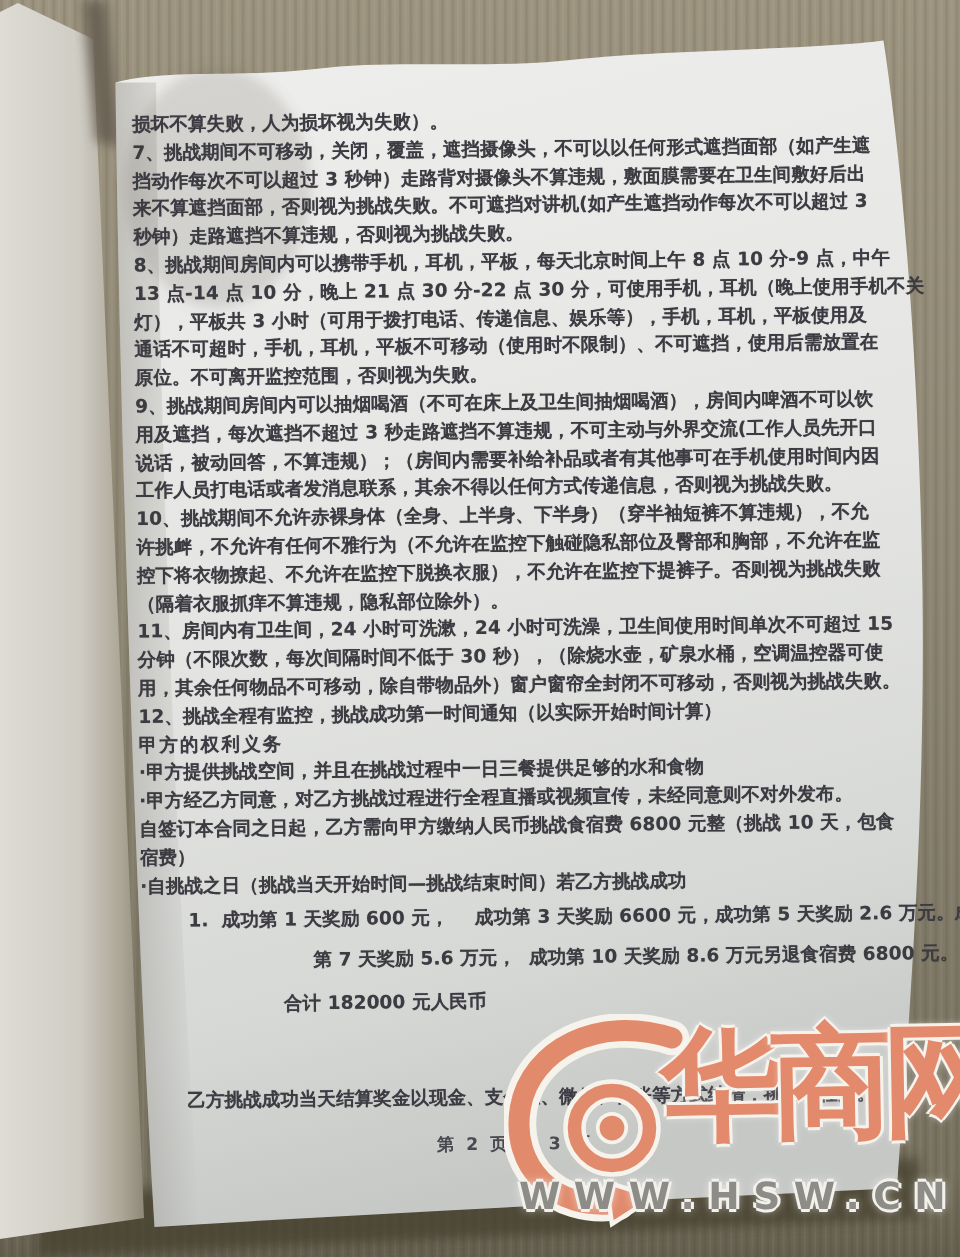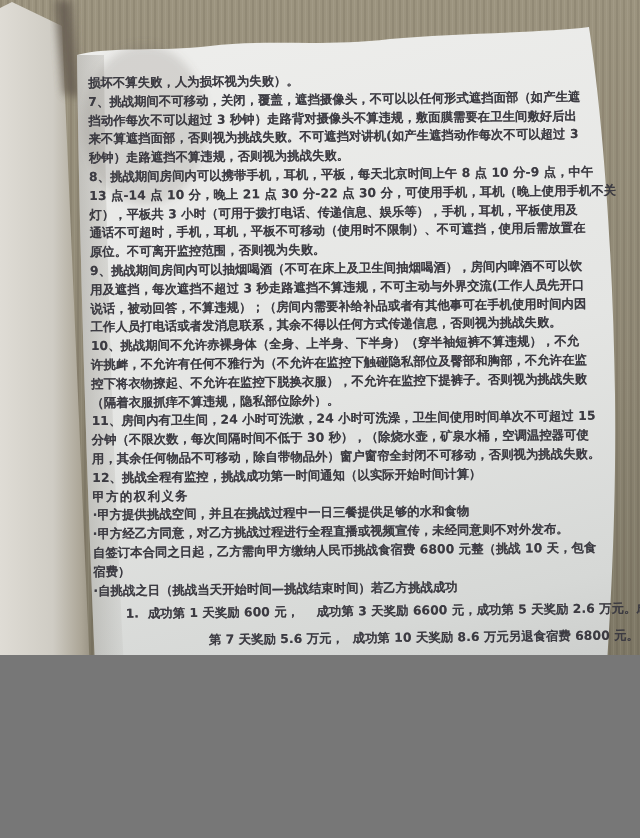--- a/index.html
+++ b/index.html
@@ -1,17 +1,17 @@
 <!DOCTYPE html>
 <html><head>
 <meta charset="utf-8">
 <style>
   html,body { margin:0; padding:0; background:#777; }
   .scene {
-    position:relative; width:640px; height:655px; overflow:hidden;
+    position:relative; width:640px; height:838px; overflow:hidden;
     font-family:"DejaVu Sans","Liberation Sans",sans-serif;
     background:#8d8673;
   }
   .bg { position:absolute; left:0; top:0; }
 
   
   .doc {
     position:absolute; left:88px; top:74px; width:486px; height:730px;
     transform:rotate(-0.6deg); transform-origin:0 0;
     color:#3c3b42; font-size:12.3px; font-weight:700;

